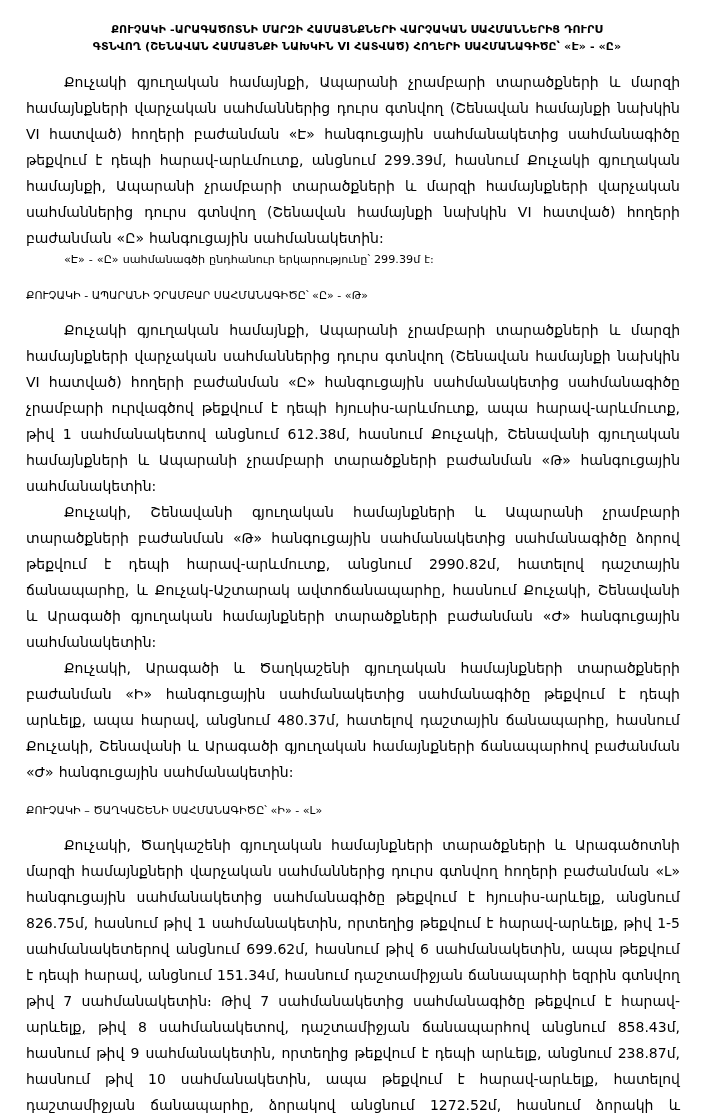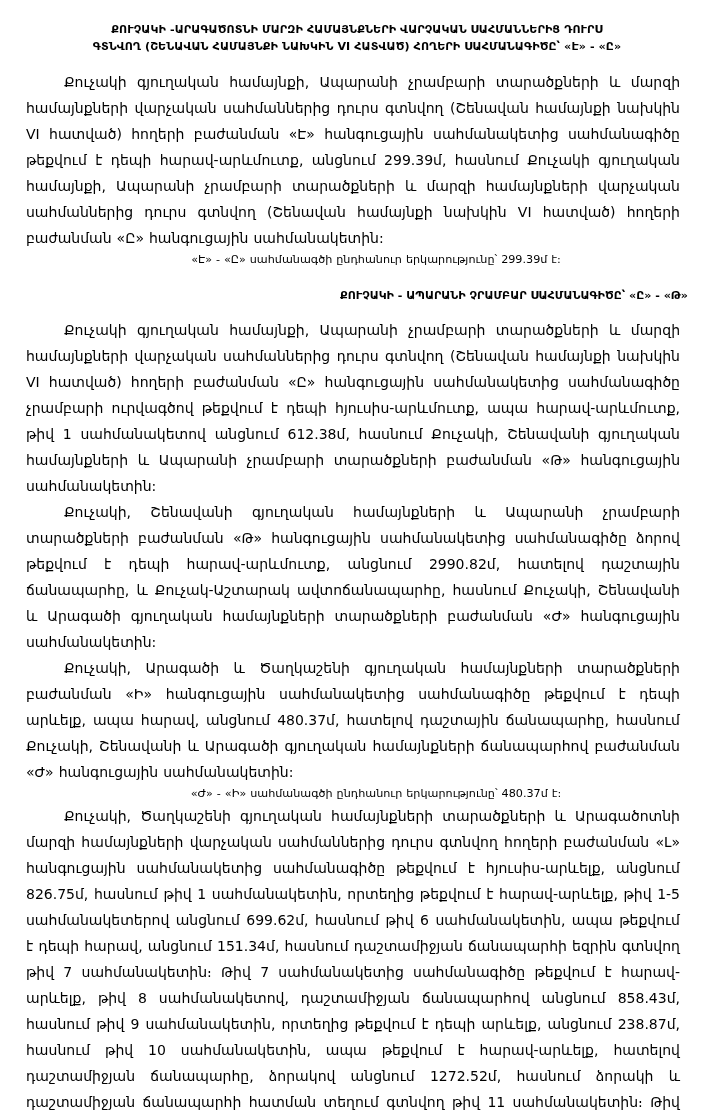--- a/index.html
+++ b/index.html
@@ -28,39 +28,39 @@
     line-height: 16.5px;
     letter-spacing: 0.1px;
     margin: 0 0 14px 0;
     padding: 0 6px;
   }
   .doc-title .tline {
     display: block;
     white-space: nowrap;
   }
   .section-heading {
-    text-align: right;
-    font-weight: bold;
+    text-align: left;
+    font-weight: normal;
     font-size: 11.1px;
     line-height: 15px;
     margin: 18px 0 14px 0;
     white-space: nowrap;
   }
   p.body-par {
     margin: 0 8px 0 0;
     text-align: justify;
     text-justify: inter-word;
     font-size: 14px;
     line-height: 26px;
     text-indent: 38px;
     word-spacing: 0.5px;
   }
   p.result-line {
     margin: 0;
-    text-align: center;
+    text-align: left;
     font-size: 11.2px;
     line-height: 18.6px;
     text-indent: 38px;
     word-spacing: 0.4px;
   }
   .tail {
     overflow: hidden;
   }
 </style>
 </head>
@@ -82,20 +82,20 @@
     <div class="section-heading">ՔՈՒՉԱԿԻ - ԱՊԱՐԱՆԻ ՉՐԱՄԲԱՐ ՍԱՀՄԱՆԱԳԻԾԸ՝ «Ը» - «Թ»</div>
     <p class="body-par">Քուչակի գյուղական  համայնքի, Ապարանի չրամբարի տարածքների և մարզի համայնքների վարչական սահմաններից դուրս գտնվող (Շենավան համայնքի նախկին VI հատված) հողերի   բաժանման  «Ը» հանգուցային սահմանակետից սահմանագիծը չրամբարի ուրվագծով թեքվում է դեպի հյուսիս-արևմուտք, ապա հարավ-արևմուտք, թիվ 1 սահմանակետով  անցնում  612.38մ,  հասնում  Քուչակի,  Շենավանի  գյուղական համայնքների և Ապարանի չրամբարի տարածքների   բաժանման «Թ» հանգուցային սահմանակետին:</p>
   </div>
 
   <div>
     <p class="body-par">Քուչակի,   Շենավանի  գյուղական   համայնքների  և  Ապարանի  չրամբարի տարածքների   բաժանման «Թ» հանգուցային սահմանակետից սահմանագիծը ձորով թեքվում է դեպի հարավ-արևմուտք, անցնում 2990.82մ, հատելով դաշտային ճանապարհը, և Քուչակ-Աշտարակ ավտոճանապարհը, հասնում Քուչակի, Շենավանի և Արագածի գյուղական համայնքների տարածքների բաժանման «Ժ» հանգուցային սահմանակետին:</p>
   </div>
 
   <div>
     <p class="body-par">Քուչակի, Արագածի և Ծաղկաշենի գյուղական  համայնքների տարածքների բաժանման «Ի» հանգուցային սահմանակետից սահմանագիծը թեքվում է դեպի արևելք, ապա հարավ, անցնում 480.37մ, հատելով դաշտային ճանապարհը,  հասնում Քուչակի, Շենավանի և Արագածի գյուղական  համայնքների ճանապարհով   բաժանման «Ժ» հանգուցային սահմանակետին:</p>
-    <p class="result-line">«Ժ» - «Ի» սահմանագծի ընդհանուր երկարությունը՝ 480.37մ է:</p>
   </div>
 
   <div class="tail">
+    <div class="section-heading">ՔՈՒՉԱԿԻ – ԾԱՂԿԱՇԵՆԻ ՍԱՀՄԱՆԱԳԻԾԸ՝ «Ի» - «Լ»</div>
     <p class="body-par">Քուչակի, Ծաղկաշենի գյուղական  համայնքների տարածքների և Արագածոտնի մարզի համայնքների վարչական սահմաններից դուրս գտնվող հողերի բաժանման «Լ» հանգուցային սահմանակետից սահմանագիծը թեքվում է հյուսիս-արևելք, անցնում 826.75մ, հասնում թիվ 1 սահմանակետին, որտեղից թեքվում է հարավ-արևելք, թիվ 1-5 սահմանակետերով անցնում 699.62մ, հասնում թիվ 6 սահմանակետին, ապա թեքվում է դեպի հարավ, անցնում 151.34մ, հասնում դաշտամիջյան ճանապարհի եզրին գտնվող թիվ 7 սահմանակետին։ Թիվ 7 սահմանակետից սահմանագիծը թեքվում է հարավ-արևելք, թիվ 8 սահմանակետով, դաշտամիջյան ճանապարհով անցնում 858.43մ, հասնում թիվ 9 սահմանակետին, որտեղից թեքվում է դեպի արևելք, անցնում 238.87մ, հասնում թիվ 10 սահմանակետին, ապա թեքվում է հարավ-արևելք, հատելով դաշտամիջյան ճանապարհը, ձորակով անցնում 1272.52մ, հասնում ձորակի և դաշտամիջյան ճանապարհի հատման տեղում գտնվող թիվ 11 սահմանակետին։ Թիվ 11 սահմանակետից սահմանագիծը թեքվում է դեպի հարավ, անցնում 190.67մ, հասնում թիվ 12 սահմանակետին, որտեղից թեքվում է հարավ-արևելք, թիվ 13 սահմանակետով անցնում 637.05մ, հասնում թիվ 14 սահմանակետին, ապա թեքվում է դեպի հարավ, թիվ 15 սահմանակետով, հատելով</p>
   </div>
 
 </div>
 
 </body></html>

